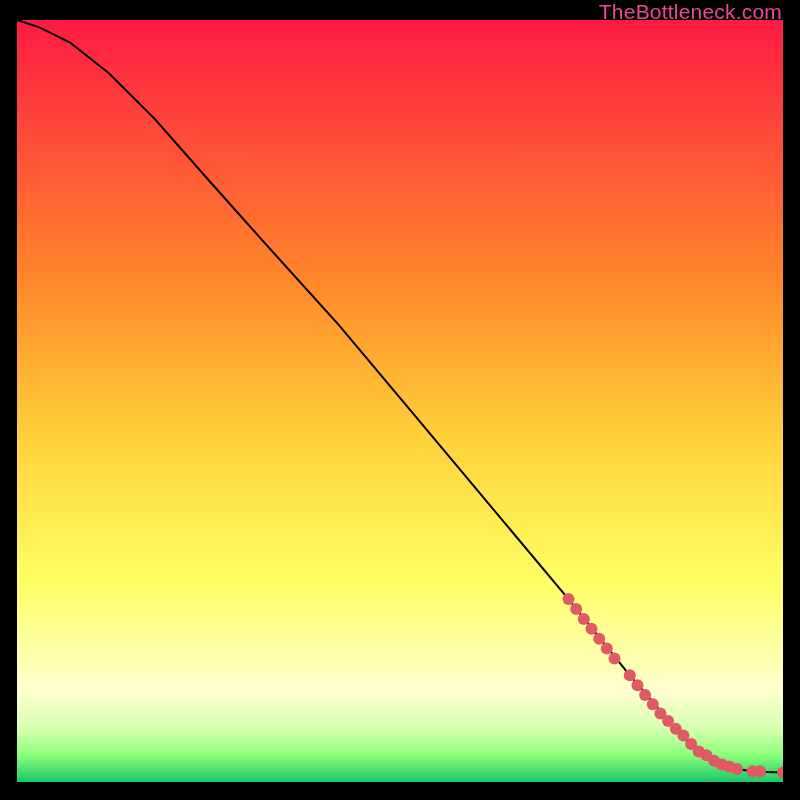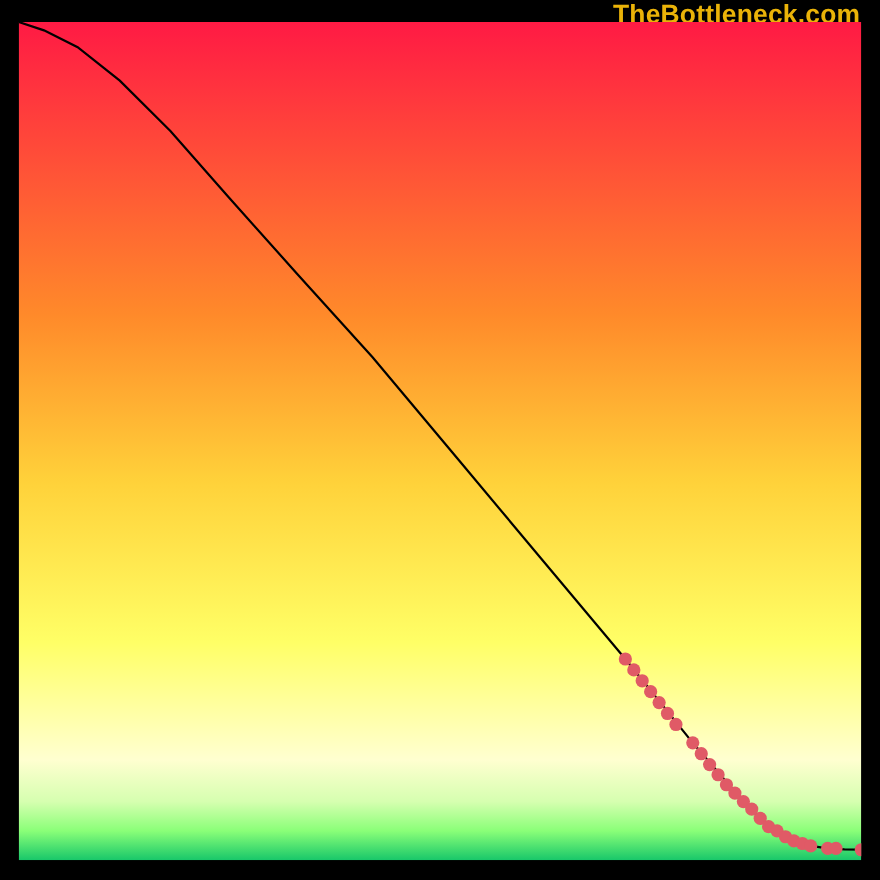--- a/index.html
+++ b/index.html
@@ -24,23 +24,23 @@
     
     left: 17px;
     top: 20px;
     width: 766px;  
     height: 762px; 
   }
   .watermark {
     position: absolute;
     top: 0px;
     right: 18px;
-    color: #eab308;
-    font-size: 24px;
-    font-weight: 700;
+    color: #ec4899;
+    font-size: 21px;
+    font-weight: 400;
     letter-spacing: 0.2px;
     user-select: none;
   }
   svg { display: block; }
 </style>
 </head>
 <body>
 
 <div class="frame">
 

